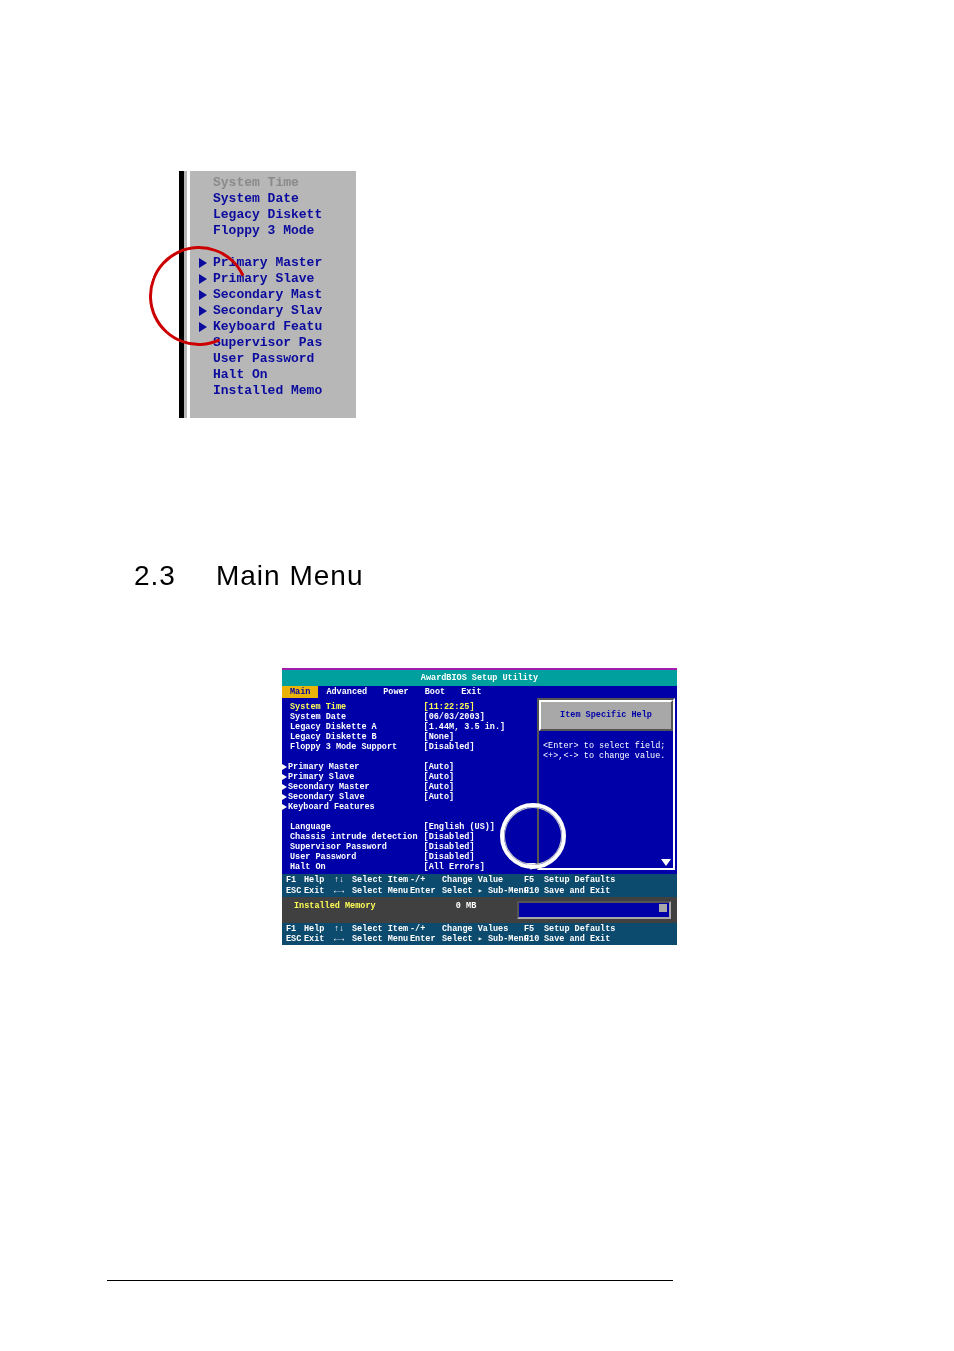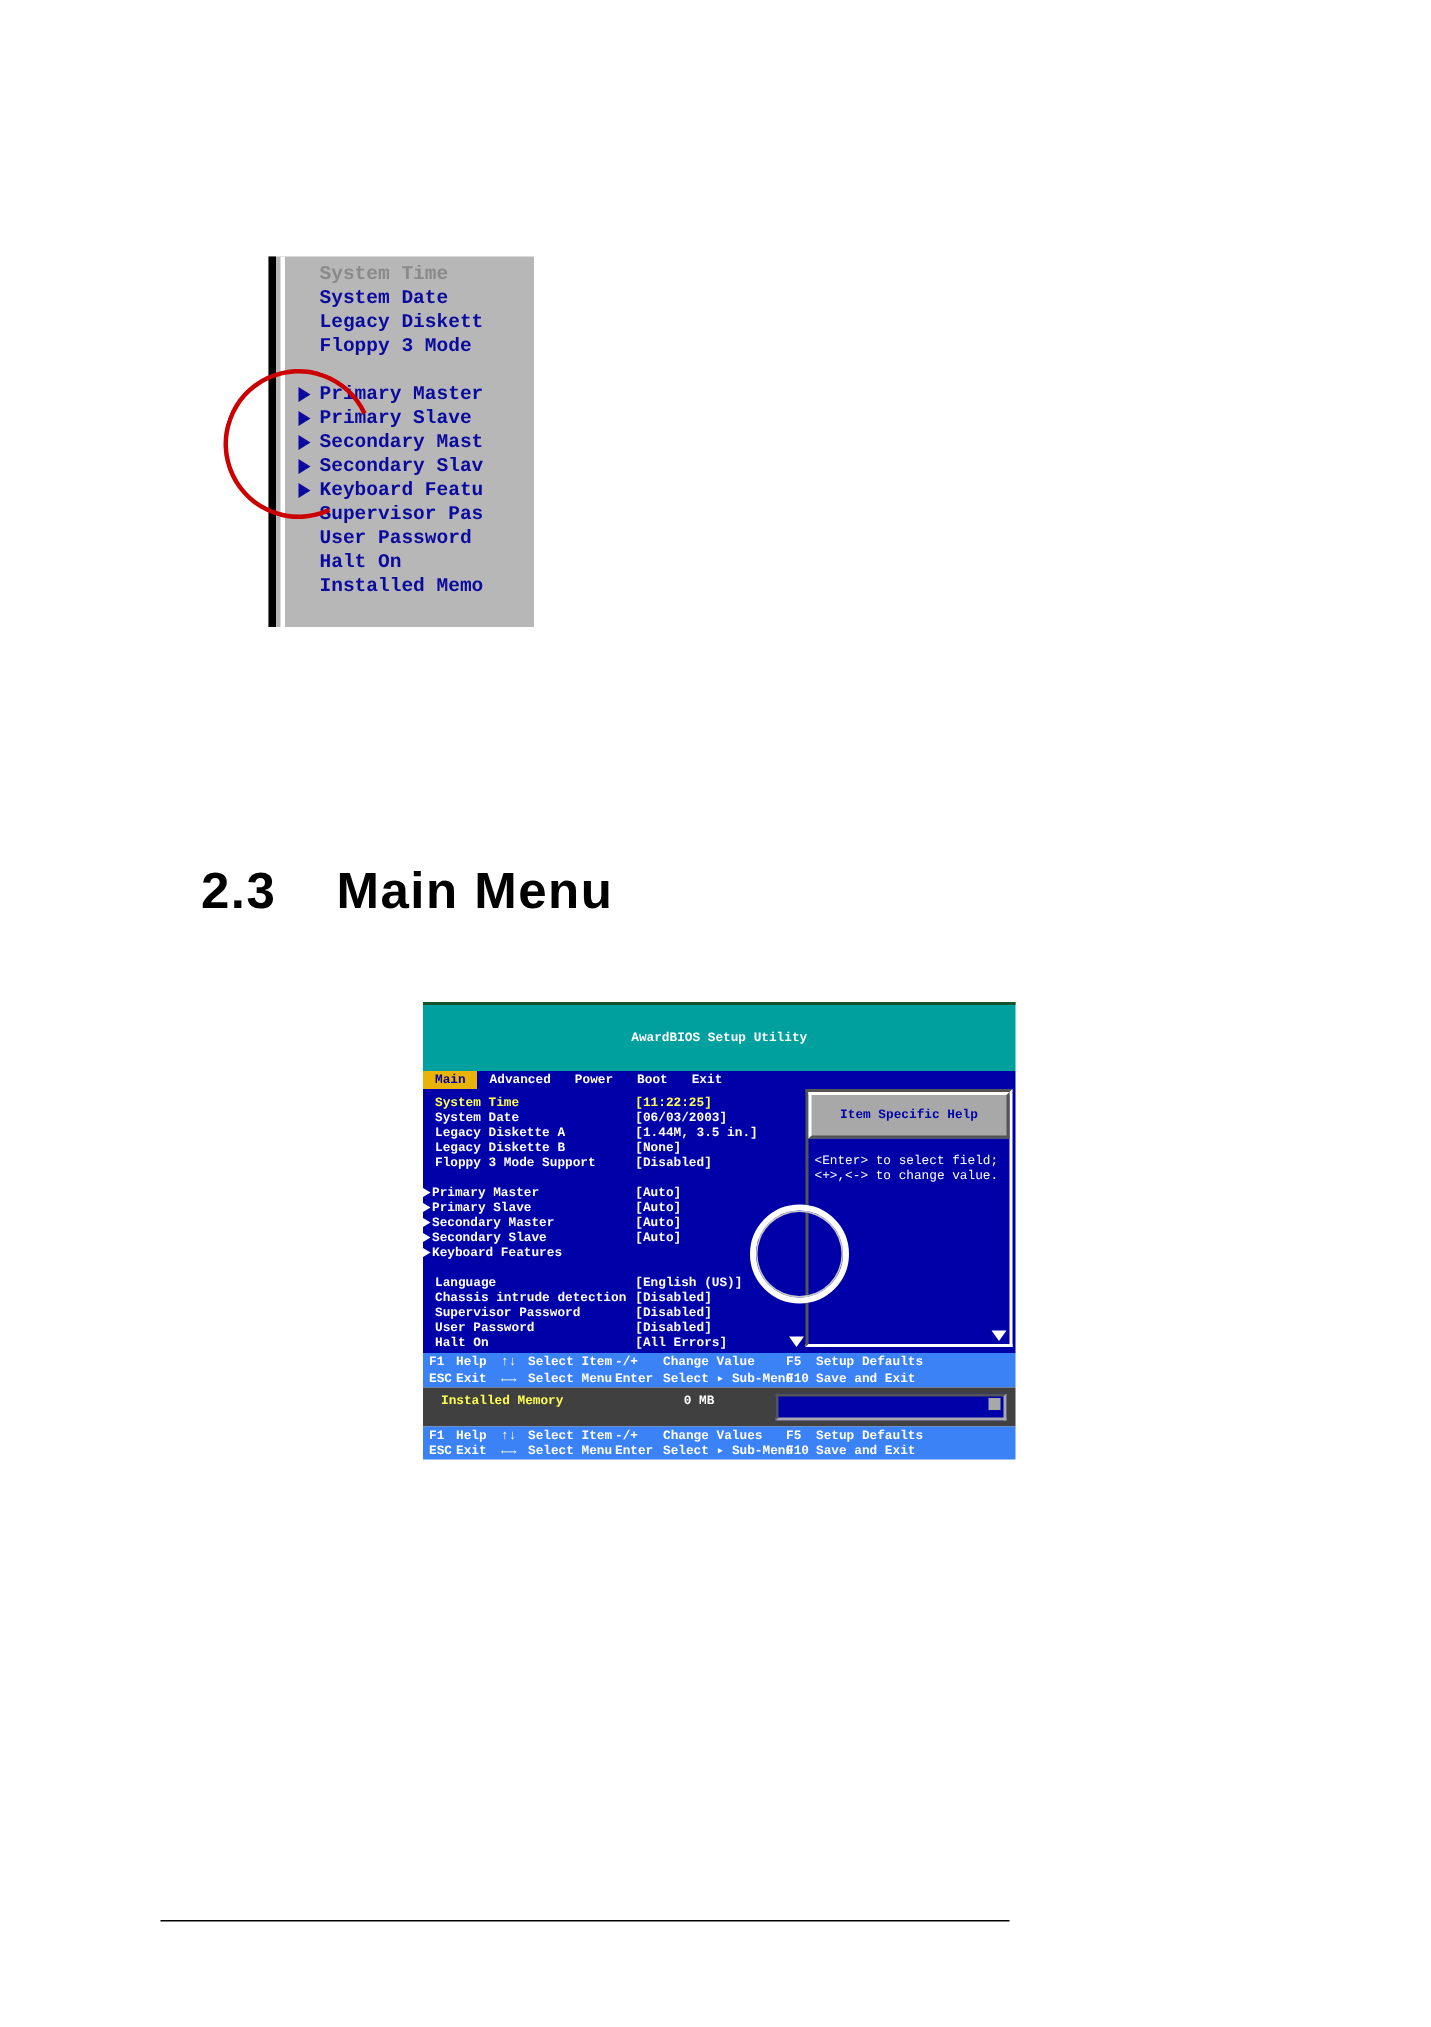--- a/index.html
+++ b/index.html
@@ -70,47 +70,46 @@
     transform: rotate(20deg);
     box-sizing: border-box;
   }
 
   
   .section-heading {
     position: absolute;
     left: 134px;
     top: 560px;
     font-family: Impact, "Arial Black", sans-serif;
-    font-size: 34px;
+    font-size: 28px;
     color: #000;
     letter-spacing: 1px;
     display: flex;
     gap: 40px;
-    font-weight: 700;
-    margin-top: 15px;
+    font-weight: 400;
   }
 
   
   .bios {
     position: absolute;
     left: 282px;
     top: 668px;
     width: 395px;
     font-family: "Courier New", monospace;
     font-size: 8.5px;
     line-height: 1.2;
     white-space: nowrap;
   }
   .bios .title-line {
     background: #00a09e;
     color: #ffffff;
     text-align: center;
     font-weight: bold;
-    padding: 17px 0;
-    border-top: 2px solid #14532d;
+    padding: 3px 0;
+    border-top: 2px solid #a21caf;
   }
   .bios .tabs {
     display: flex;
     background: #0000a8;
     font-weight: bold;
   }
   .bios .tab {
     padding: 1px 8px;
     color: #fff;
   }
@@ -179,21 +178,21 @@
     border-top: 7px solid #fff;
   }
   .bios .scroll-dn2 {
     position: absolute;
     width: 0; height: 0;
     border-left: 5px solid transparent;
     border-right: 5px solid transparent;
     border-top: 7px solid #fff;
   }
   .bios .footer {
-    background: #3b82f6;
+    background: #0c4a6e;
     color: #fff;
     font-weight: bold;
     padding: 1px 4px;
     display: grid;
     grid-template-columns: 16px 28px 16px 56px 30px 80px 18px auto;
     column-gap: 2px;
   }
   .bios .footer .k { color: #ffffff; }
   .bios .mid-strip {
     background: #404040;

